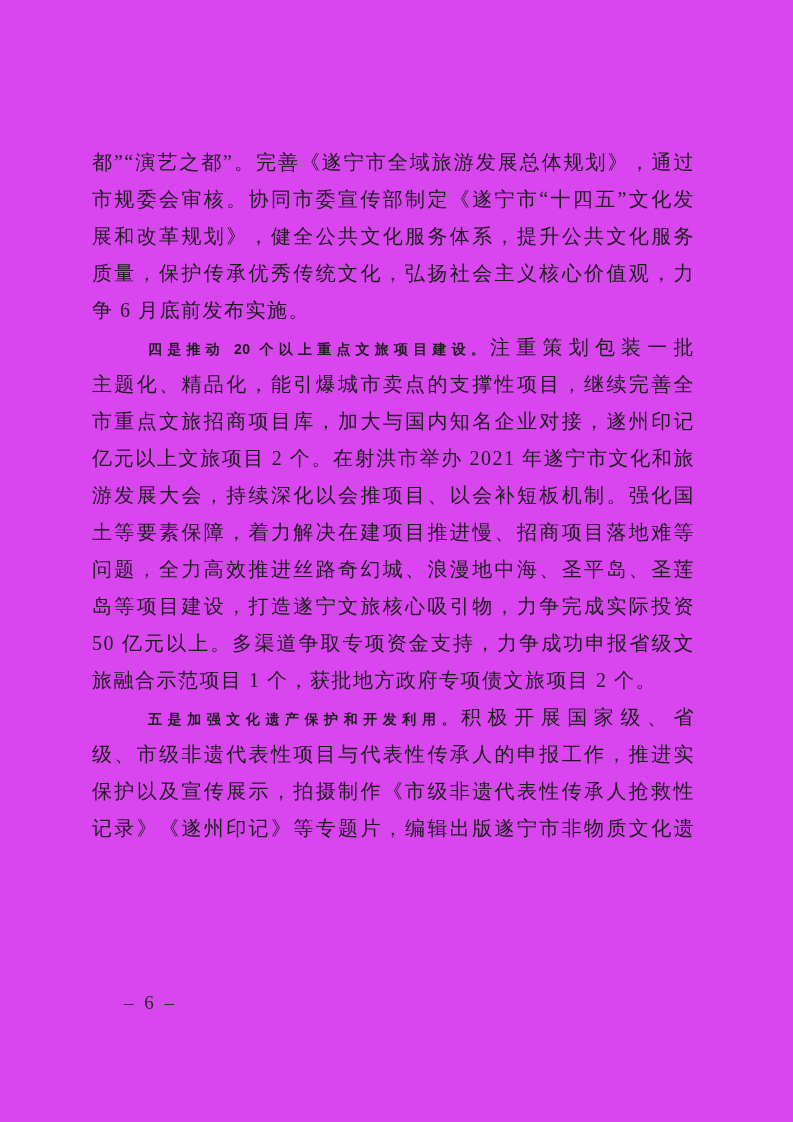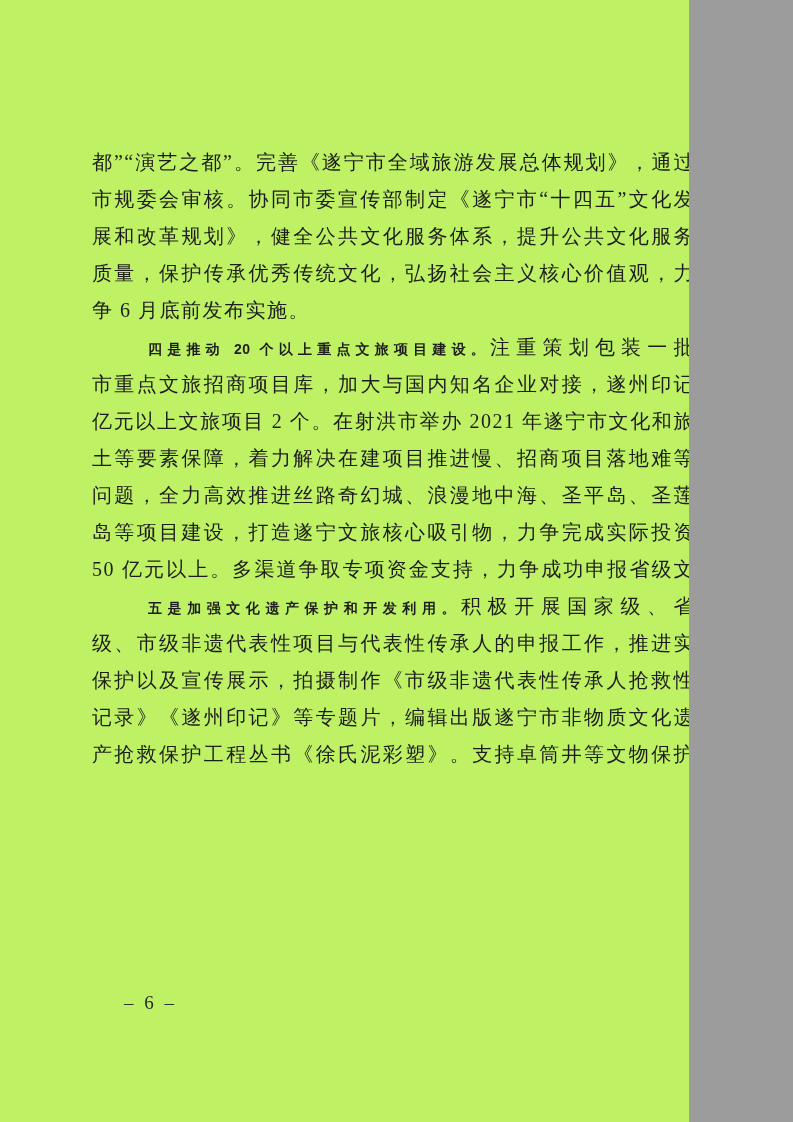--- a/index.html
+++ b/index.html
@@ -2,23 +2,23 @@
 <html lang="zh"><head>
 <meta charset="utf-8">
 <style>
   html, body {
     margin: 0;
     padding: 0;
     background: #9c9c9c;
   }
   .page {
     position: relative;
-    width: 689px;
+    width: 793px;
     height: 1122px;
-    background: #bef264;
+    background: #d946ef;
     font-family: "Liberation Serif", "DejaVu Serif", serif;
     color: #1d1d1d;
     overflow: hidden;
   }
   .text-block {
     position: absolute;
     left: 92px;
     top: 144px;
     width: 603px;
   }
@@ -61,29 +61,31 @@
 <div class="page">
 
   <div class="text-block">
     <div class="line"><span>都”“演艺之都”。完善《遂宁市全域旅游发展总体规划》，通过</span></div>
     <div class="line"><span>市规委会审核。协同市委宣传部制定《遂宁市“十四五”文化发</span></div>
     <div class="line"><span>展和改革规划》，健全公共文化服务体系，提升公共文化服务</span></div>
     <div class="line"><span>质量，保护传承优秀传统文化，弘扬社会主义核心价值观，力</span></div>
     <div class="line para-end"><span>争 6 月底前发布实施。</span></div>
 
     <div class="line indent"><b class="lead">四是推动 20 个以上重点文旅项目建设。</b><span>注重策划包装一批</span></div>
+    <div class="line"><span>主题化、精品化，能引爆城市卖点的支撑性项目，继续完善全</span></div>
     <div class="line"><span>市重点文旅招商项目库，加大与国内知名企业对接，遂州印记</span></div>
     <div class="line"><span>亿元以上文旅项目 2 个。在射洪市举办 2021 年遂宁市文化和旅</span></div>
+    <div class="line"><span>游发展大会，持续深化以会推项目、以会补短板机制。强化国</span></div>
     <div class="line"><span>土等要素保障，着力解决在建项目推进慢、招商项目落地难等</span></div>
     <div class="line"><span>问题，全力高效推进丝路奇幻城、浪漫地中海、圣平岛、圣莲</span></div>
     <div class="line"><span>岛等项目建设，打造遂宁文旅核心吸引物，力争完成实际投资</span></div>
     <div class="line"><span>50 亿元以上。多渠道争取专项资金支持，力争成功申报省级文</span></div>
+    <div class="line para-end"><span>旅融合示范项目 1 个，获批地方政府专项债文旅项目 2 个。</span></div>
 
     <div class="line indent"><b class="lead">五是加强文化遗产保护和开发利用。</b><span>积极开展国家级、省</span></div>
     <div class="line"><span>级、市级非遗代表性项目与代表性传承人的申报工作，推进实</span></div>
     <div class="line"><span>保护以及宣传展示，拍摄制作《市级非遗代表性传承人抢救性</span></div>
     <div class="line"><span>记录》《遂州印记》等专题片，编辑出版遂宁市非物质文化遗</span></div>
-    <div class="line"><span>产抢救保护工程丛书《徐氏泥彩塑》。支持卓筒井等文物保护</span></div>
   </div>
 
   <div class="page-number">– 6 –</div>
 
 </div>
 
 </body></html>

